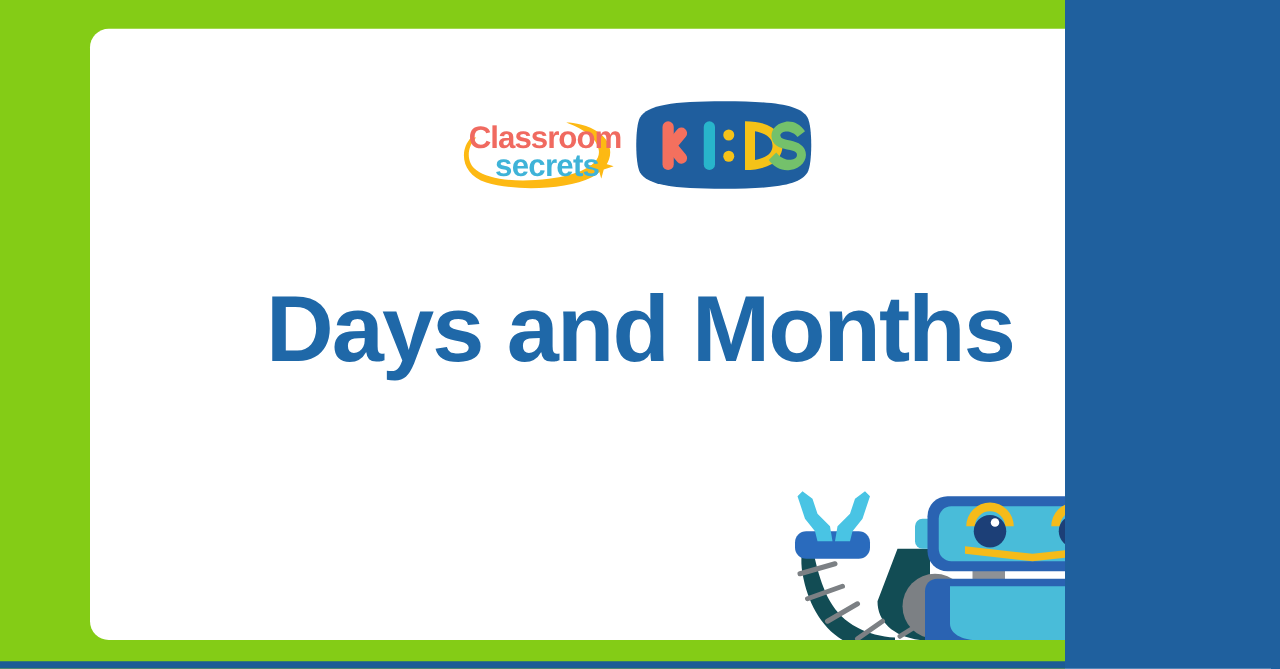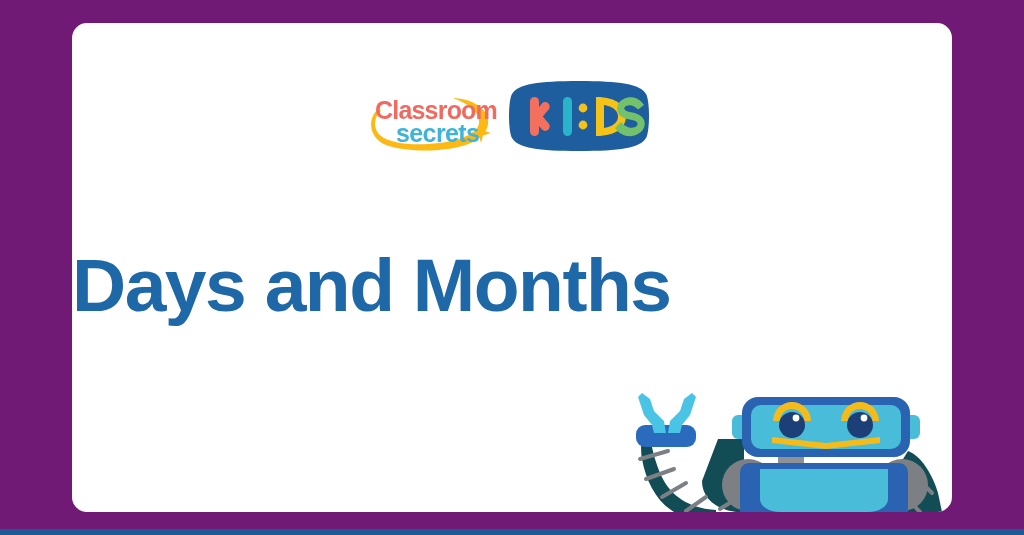--- a/index.html
+++ b/index.html
@@ -9,23 +9,23 @@
   body {
     width: 1024px;
     height: 535px;
     overflow: hidden;
     font-family: "Liberation Sans", sans-serif;
     background: #1f609e;
   }
 
   #slide {
     position: relative;
-    width: 1024px;
+    width: 852px;
     height: 535px;
-    background: #701a75;
+    background: #84cc16;
     overflow: hidden;
   }
 
   
   #bottom-band {
     position: absolute;
     left: 0;
     bottom: 0;
     width: 1024px;
     height: 6px;
@@ -115,28 +115,28 @@
     position: absolute;
     inset: 0;
   }
 
   
   #title {
     position: absolute;
     left: 0;
     top: 197px;
     width: 880px;
+    text-align: center;
     font-family: "Liberation Sans", sans-serif;
     font-weight: bold;
     font-size: 75px;
     letter-spacing: -1.5px;
     color: #1f68a8;
     line-height: 86px;
     white-space: nowrap;
-    margin-top: 22px;
   }
 
   
   #robot {
     position: absolute;
     left: 548px;
     top: 366px;
     width: 340px;
     height: 123px;
   }

